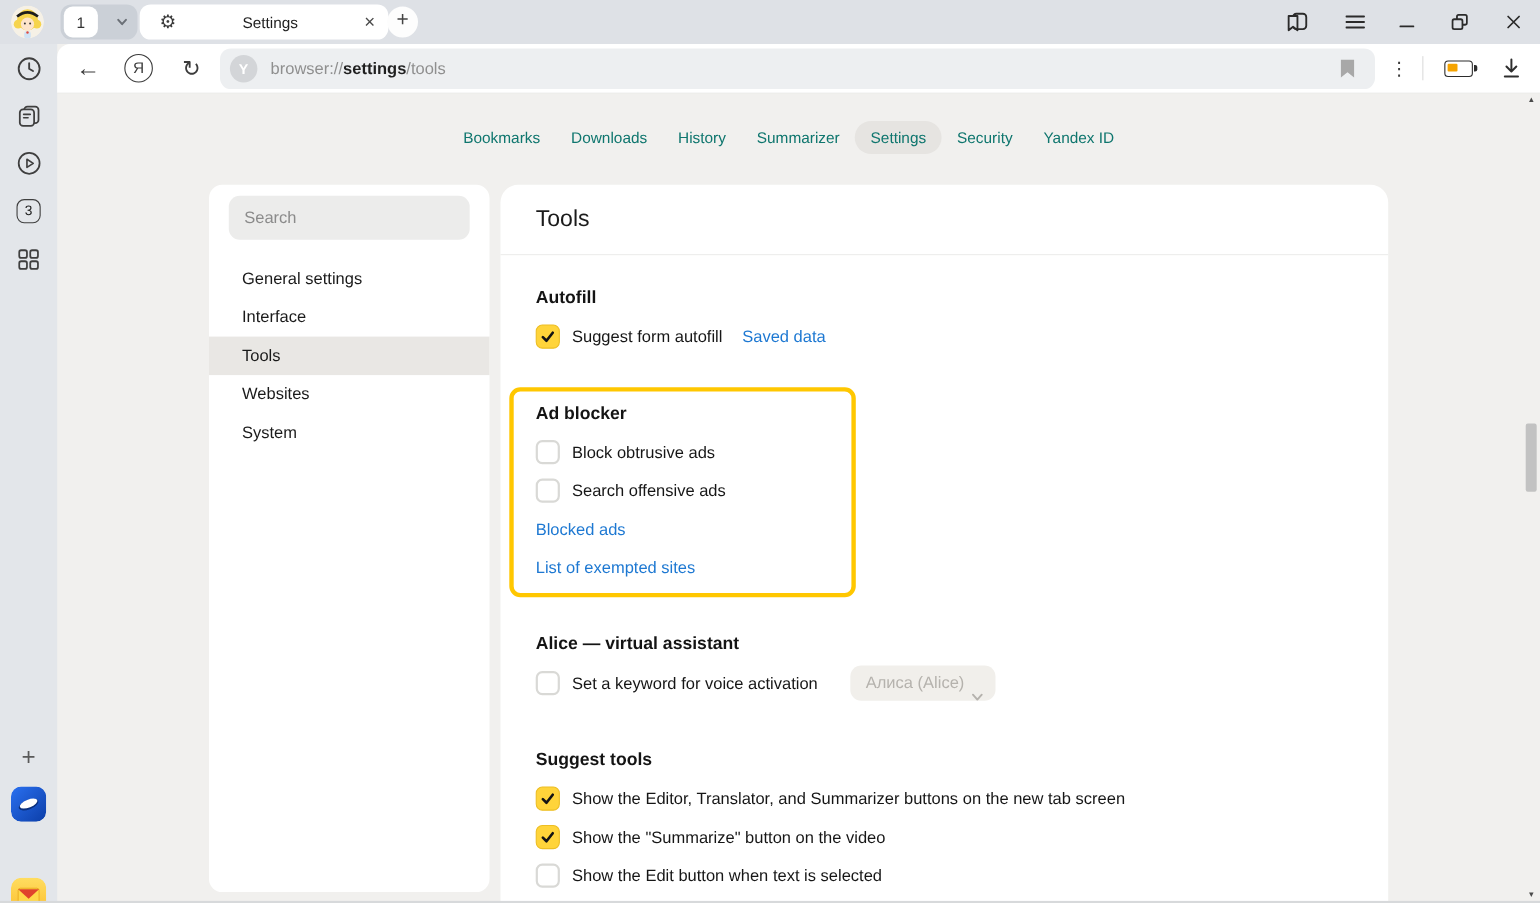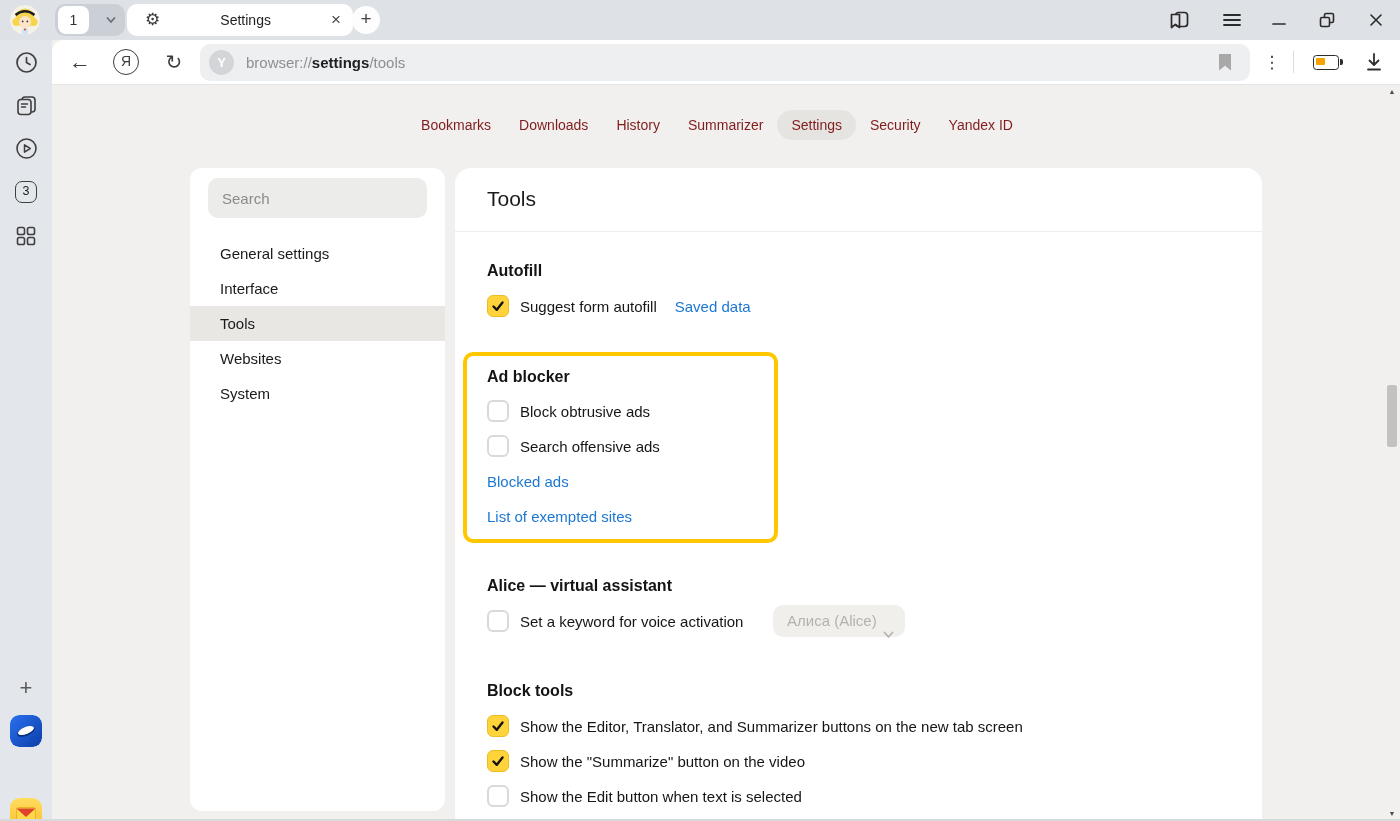--- a/index.html
+++ b/index.html
@@ -48,21 +48,21 @@
   
   .rail{position:absolute;top:40px;left:0;width:52px;height:781px;background:#e3e6ea;}
   .rail-ic{position:absolute;left:0;width:52px;display:flex;align-items:center;justify-content:center;color:#3f3f3f;}
   .rail-badge{width:22px;height:22px;border:1.6px solid #3f3f3f;border-radius:7px;box-sizing:border-box;
     font-size:12.5px;line-height:19px;text-align:center;color:#222;}
   .rail-plus{font-size:22px;color:#5a5a5a;}
   .app-tile{width:32px;height:32px;border-radius:9px;overflow:hidden;}
 
   
   .nav-tabs{position:absolute;left:52px;top:110px;width:1330px;display:flex;justify-content:center;}
-  .nav-tab{height:30px;line-height:30px;padding:0 14px;font-size:14px;color:#7f1d1d;border-radius:15px;white-space:nowrap;}
+  .nav-tab{height:30px;line-height:30px;padding:0 14px;font-size:14px;color:#0f766e;border-radius:15px;white-space:nowrap;}
   .nav-tab.active{background:#e6e4e1;}
 
   
   .sidebar-card{position:absolute;left:190px;top:168px;width:255px;height:643px;background:#fff;border-radius:12px;}
   .search-input{display:block;margin:10px 18px 0 18px;width:219px;height:40px;background:#ececeb;border:none;
     border-radius:10px;padding:0 14px;box-sizing:border-box;font-size:15px;color:#3a3a3a;outline:none;
     font-family:"Liberation Sans",sans-serif;}
   .search-input::placeholder{color:#8b8b8b;}
   .menu{margin-top:18px;}
   .menu-item{height:35px;line-height:35px;padding-left:30px;font-size:15px;color:#1a1a1a;}
@@ -323,21 +323,21 @@
     </div>
     <div class="dropdown">
       <span>Алиса (Alice)</span>
       <span class="dd-chev">
         <svg width="11" height="8" viewBox="0 0 11 8">
             <path d="M1.5 1.5 L5.5 6 L9.5 1.5" stroke="#b5b2ad" stroke-width="1.7" fill="none" stroke-linecap="round" stroke-linejoin="round"></path>
           </svg>
       </span>
     </div>
 
-    <div class="sec-title" style="left:32px;top:514px;">Block tools</div>
+    <div class="sec-title" style="left:32px;top:514px;">Suggest tools</div>
     <div class="check-row" style="left:32px;top:546px;height:24px;">
       <div class="cb checked">
         <svg width="14" height="14" viewBox="0 0 14 14">
             <path d="M2.5 7.5 L5.8 10.8 L11.5 3.5" stroke="#141414" stroke-width="2.4" fill="none" stroke-linecap="round" stroke-linejoin="round"></path>
           </svg>
       </div>
       <span class="cb-label">Show the Editor, Translator, and Summarizer buttons on the new tab screen</span>
     </div>
     <div class="check-row" style="left:32px;top:581px;height:24px;">
       <div class="cb checked">

